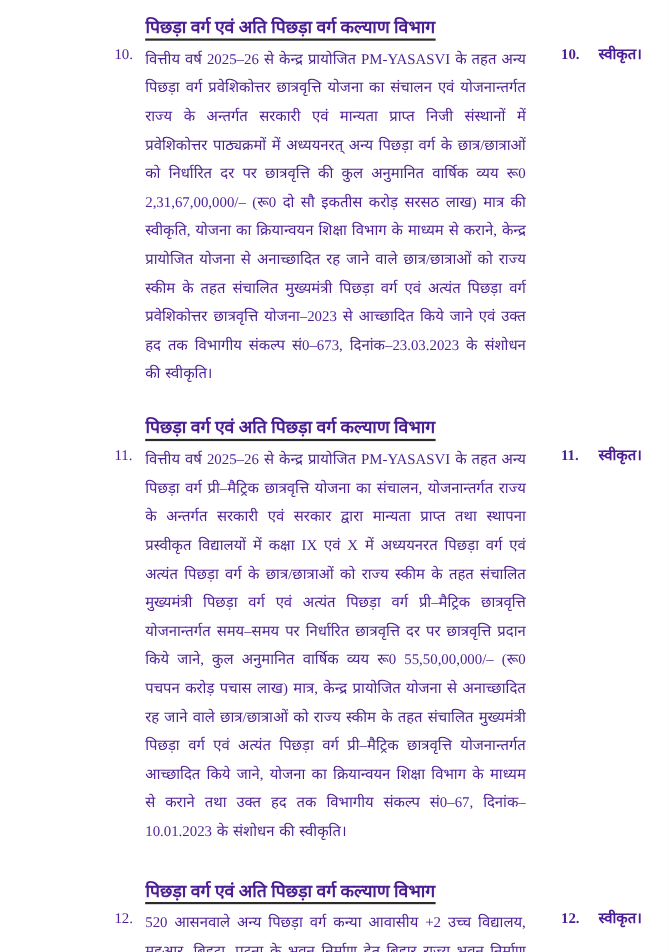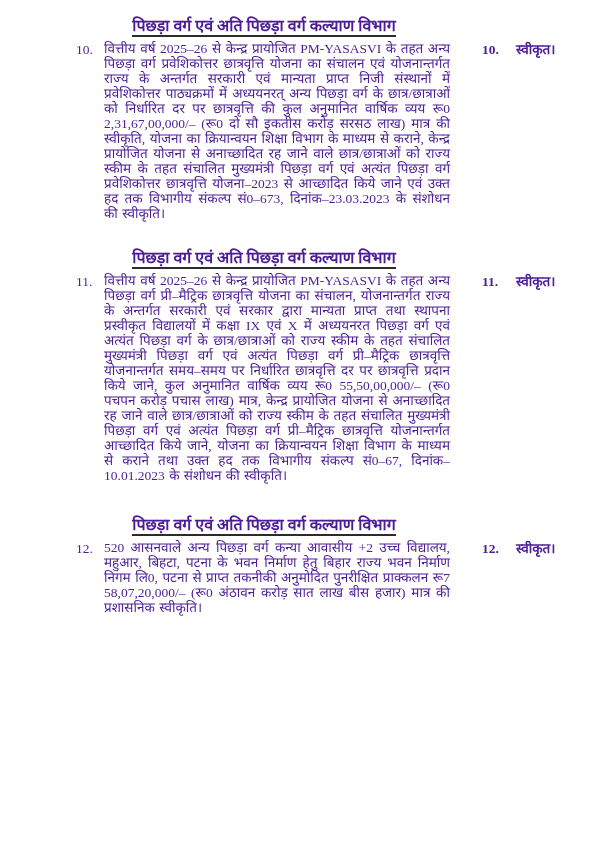--- a/index.html
+++ b/index.html
@@ -29,32 +29,32 @@
     text-align: center;
     font-size: 16px;
     font-weight: bold;
     line-height: 21px;
     white-space: nowrap;
   }
   .heading .u {
     border-bottom: 2px solid #2b2b2b;
     padding-bottom: 1px;
   }
-  .row { display: flex; align-items: flex-start; }
+  .row { display: flex; align-items: flex-start; margin-left: 28px; }
   .item-num {
     flex: 0 0 28px;
     margin-left: 64px;
     font-size: 13.5px;
     line-height: 18px;
   }
   .body-text {
     margin: 0;
     width: 346px;
     font-size: 13.5px;
-    line-height: 15px;
+    line-height: 26px;
     text-align: justify;
     text-justify: inter-word;
     word-spacing: 1px;
   }
   .approval {
     flex: 0 0 auto;
     margin-left: 32px;
     display: flex;
     font-weight: bold;
     font-size: 13.5px;

